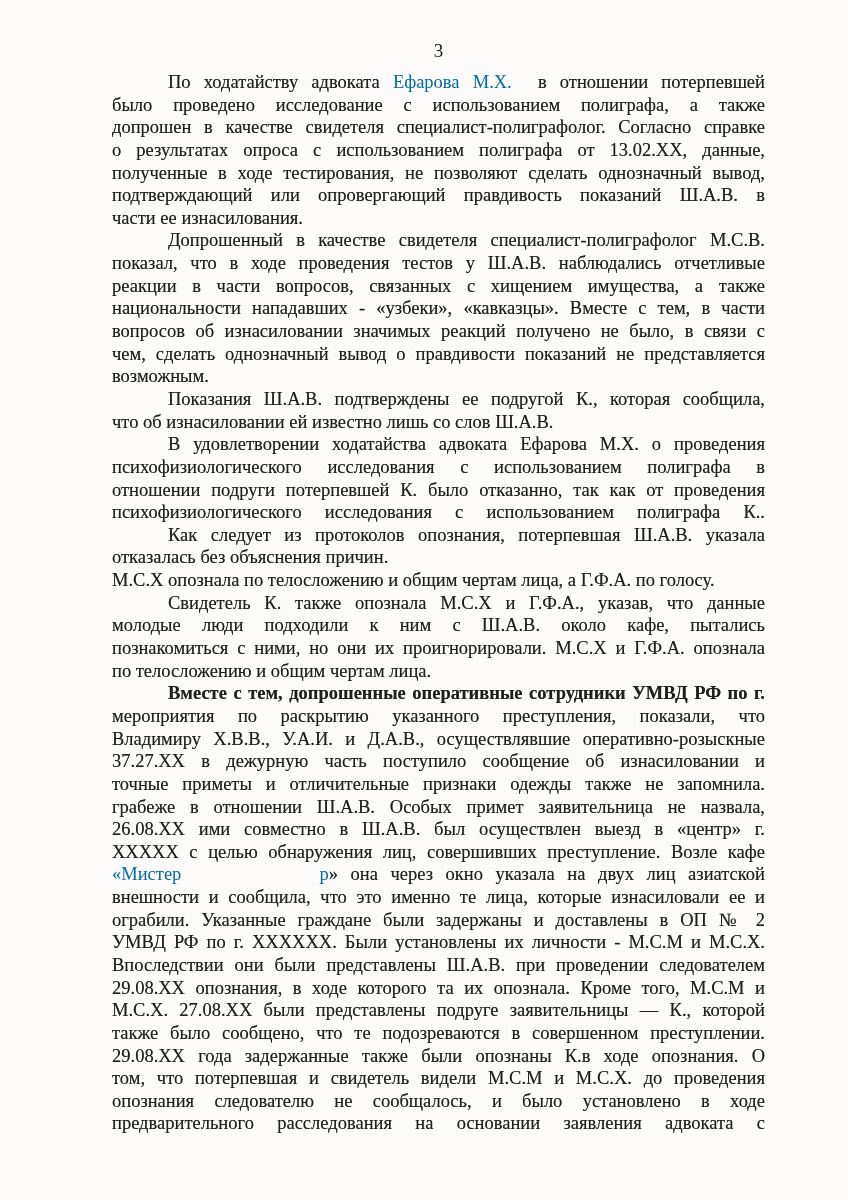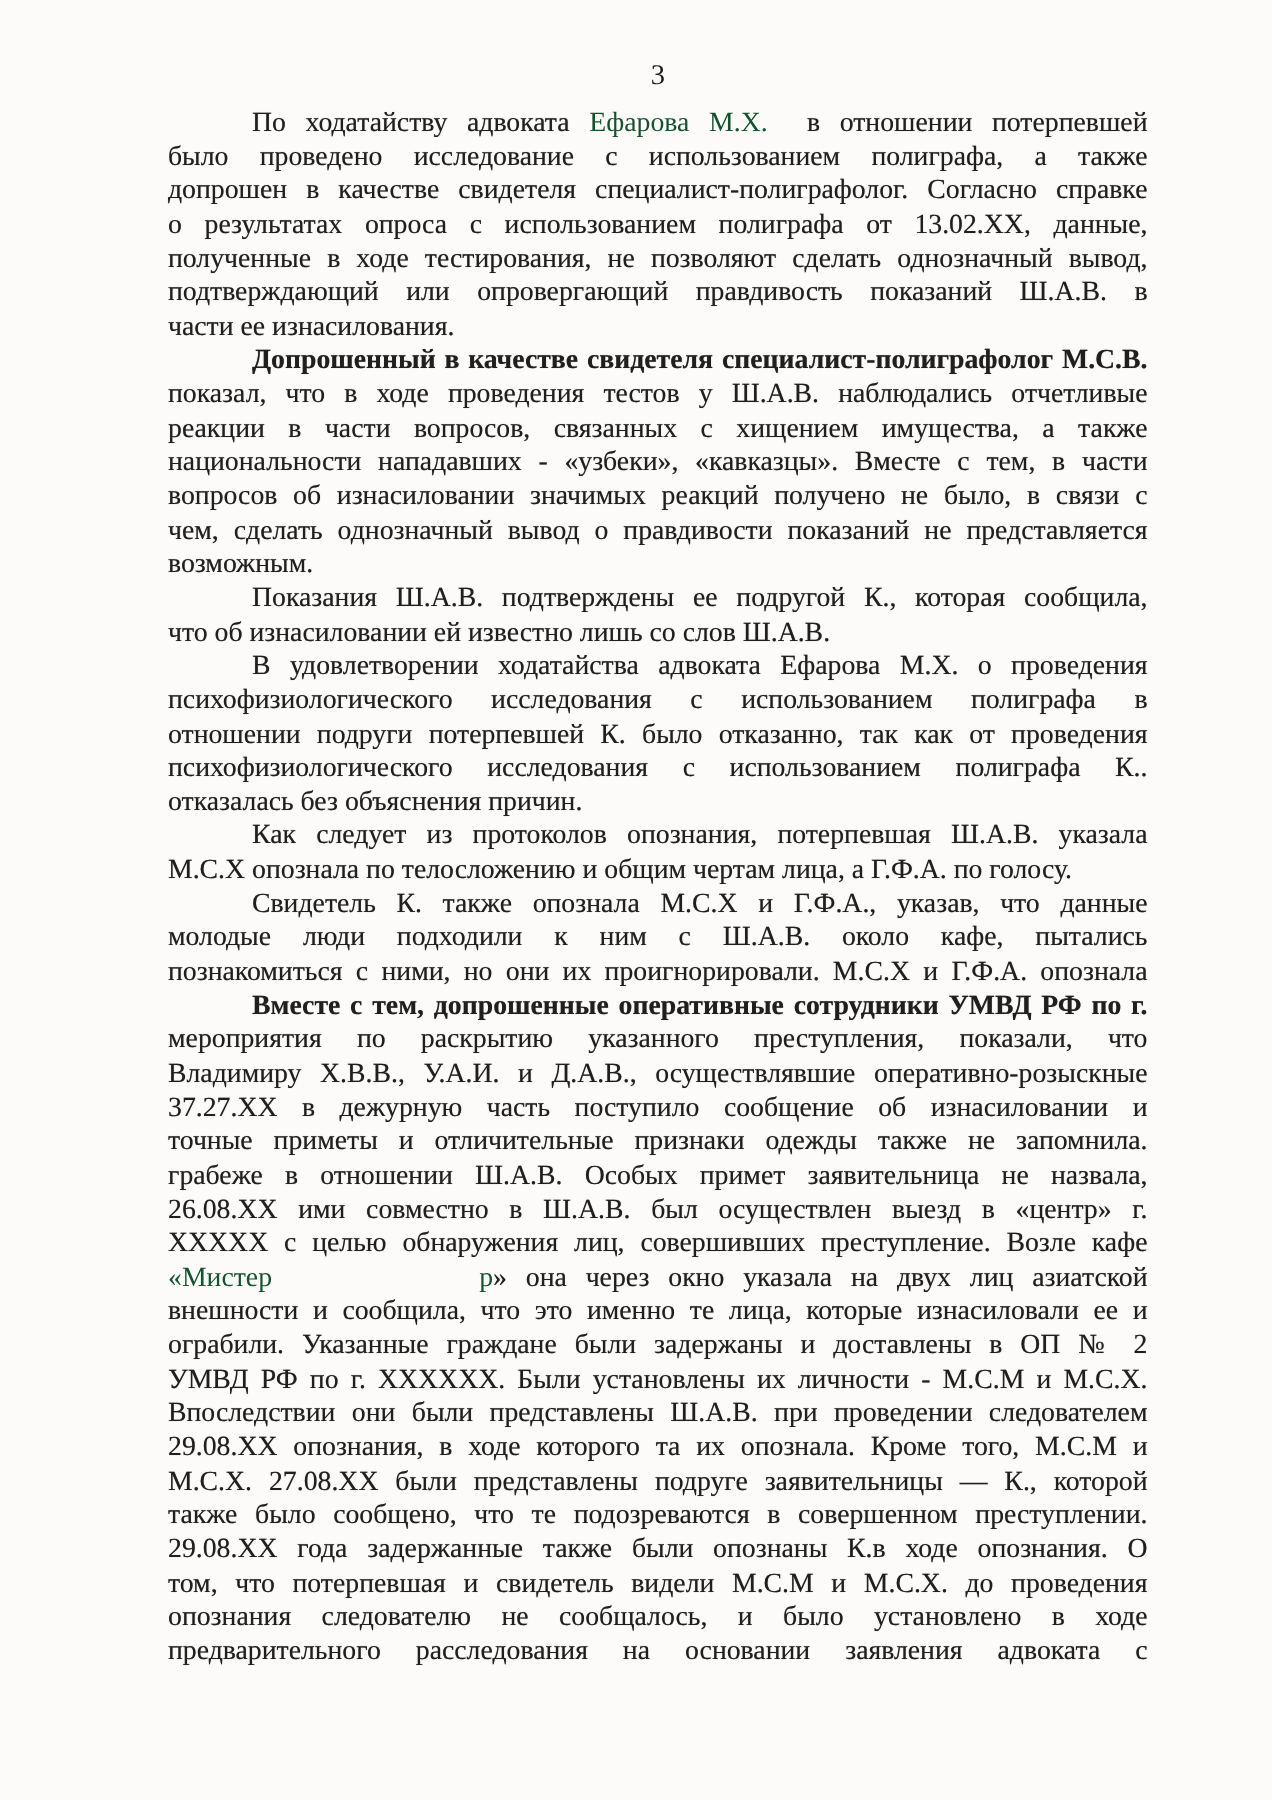--- a/index.html
+++ b/index.html
@@ -37,57 +37,58 @@
     height: 22.65px;
     text-align: justify;
     text-align-last: justify;
     white-space: normal;
     overflow: visible;
   }
   .line.last {
     text-align-last: left;
   }
   .faded {
-    color: #14532d;
+    color: #0369a1;
     text-shadow: none;
     margin-top: 16px;
   }
 </style>
 </head>
 <body>
 
 <div class="page">
   <div class="pageno">3</div>
   <div class="text-block">
       <div class="line" style="text-indent: 56px;"><span class="seg">По ходатайству адвоката </span><span class="faded">Ефарова М.Х.</span><span class="seg">&nbsp; в отношении потерпевшей</span></div>
       <div class="line"><span class="seg">было проведено исследование с использованием полиграфа, а также</span></div>
       <div class="line"><span class="seg">допрошен в качестве свидетеля специалист-полиграфолог.  Согласно справке</span></div>
       <div class="line"><span class="seg">о результатах опроса с использованием полиграфа от 13.02.ХХ, данные,</span></div>
       <div class="line"><span class="seg">полученные в ходе тестирования, не позволяют сделать однозначный вывод,</span></div>
       <div class="line"><span class="seg">подтверждающий или опровергающий правдивость показаний Ш.А.В. в</span></div>
       <div class="line last"><span class="seg">части ее изнасилования.</span></div>
-      <div class="line" style="text-indent: 56px; font-weight: bold;"><span class="seg">Допрошенный в качестве свидетеля специалист-полиграфолог М.С.В.</span></div>
+      <div class="line" style="text-indent: 56px;"><span class="seg">Допрошенный в качестве свидетеля специалист-полиграфолог М.С.В.</span></div>
       <div class="line"><span class="seg">показал, что в ходе проведения тестов у Ш.А.В. наблюдались отчетливые</span></div>
       <div class="line"><span class="seg">реакции в части вопросов, связанных с хищением имущества, а также</span></div>
       <div class="line"><span class="seg">национальности нападавших - «узбеки», «кавказцы». Вместе с тем, в части</span></div>
       <div class="line"><span class="seg">вопросов об изнасиловании значимых реакций получено не было, в связи с</span></div>
       <div class="line"><span class="seg">чем, сделать однозначный вывод о правдивости показаний не представляется</span></div>
       <div class="line last"><span class="seg">возможным.</span></div>
       <div class="line" style="text-indent: 56px;"><span class="seg">Показания Ш.А.В. подтверждены ее подругой К., которая сообщила,</span></div>
       <div class="line last"><span class="seg">что об изнасиловании ей известно лишь со слов Ш.А.В.</span></div>
       <div class="line" style="text-indent: 56px;"><span class="seg">В удовлетворении ходатайства адвоката Ефарова М.Х. о проведения</span></div>
       <div class="line"><span class="seg">психофизиологического исследования с использованием полиграфа в</span></div>
       <div class="line"><span class="seg">отношении подруги потерпевшей К. было отказанно, так как  от проведения</span></div>
       <div class="line"><span class="seg">психофизиологического исследования с использованием полиграфа К..</span></div>
+      <div class="line" style="text-indent: 56px;"><span class="seg">Как следует из протоколов опознания, потерпевшая Ш.А.В. указала</span></div>
       <div class="line last"><span class="seg">отказалась без объяснения причин.</span></div>
-      <div class="line" style="text-indent: 56px;"><span class="seg">Как следует из протоколов опознания, потерпевшая Ш.А.В. указала</span></div>
       <div class="line last"><span class="seg">М.С.Х опознала по телосложению и общим чертам лица, а Г.Ф.А. по голосу.</span></div>
       <div class="line" style="text-indent: 56px;"><span class="seg">Свидетель К. также опознала М.С.Х и Г.Ф.А., указав, что данные</span></div>
       <div class="line"><span class="seg">молодые люди подходили к ним с Ш.А.В. около кафе, пытались</span></div>
       <div class="line"><span class="seg">познакомиться с ними, но они их проигнорировали. М.С.Х и Г.Ф.А. опознала</span></div>
+      <div class="line last"><span class="seg">по телосложению и общим чертам лица.</span></div>
       <div class="line" style="text-indent: 56px; font-weight: bold;"><span class="seg">Вместе с тем, допрошенные оперативные сотрудники УМВД РФ по г.</span></div>
       <div class="line"><span class="seg">мероприятия по раскрытию указанного преступления, показали, что</span></div>
       <div class="line"><span class="seg">Владимиру Х.В.В., У.А.И. и Д.А.В., осуществлявшие оперативно-розыскные</span></div>
       <div class="line"><span class="seg">37.27.ХХ в дежурную часть поступило сообщение об изнасиловании и</span></div>
       <div class="line"><span class="seg">точные приметы и отличительные признаки одежды также не запомнила.</span></div>
       <div class="line"><span class="seg">грабеже в отношении Ш.А.В. Особых примет заявительница не назвала,</span></div>
       <div class="line"><span class="seg">26.08.ХХ ими совместно в Ш.А.В. был осуществлен выезд в «центр» г.</span></div>
       <div class="line"><span class="seg">ХХХХХ с целью обнаружения лиц, совершивших преступление. Возле кафе</span></div>
       <div class="line"><span class="faded">«Мистер&nbsp;&nbsp;&nbsp;&nbsp;&nbsp;&nbsp;&nbsp;&nbsp;&nbsp;&nbsp;&nbsp;р</span><span class="seg">» она через окно указала на двух лиц азиатской</span></div>
       <div class="line"><span class="seg">внешности и сообщила, что это именно те лица, которые изнасиловали ее и</span></div>

